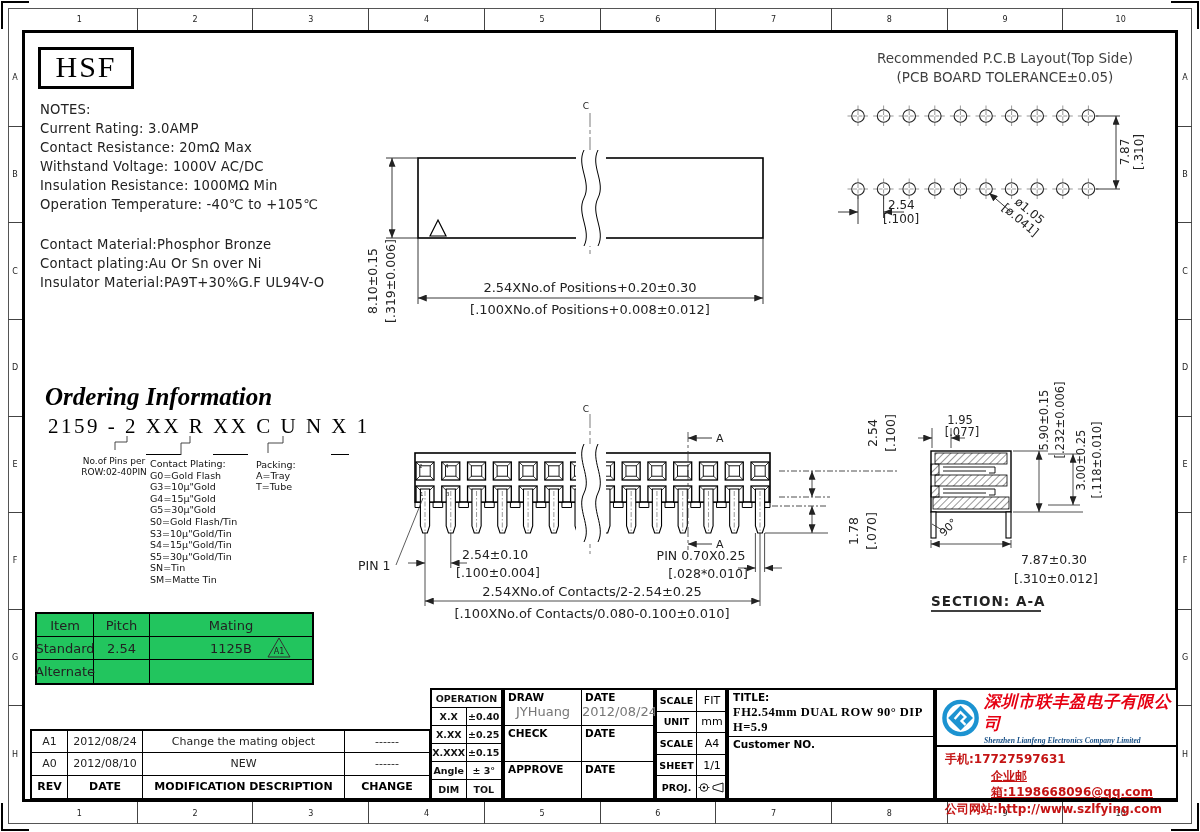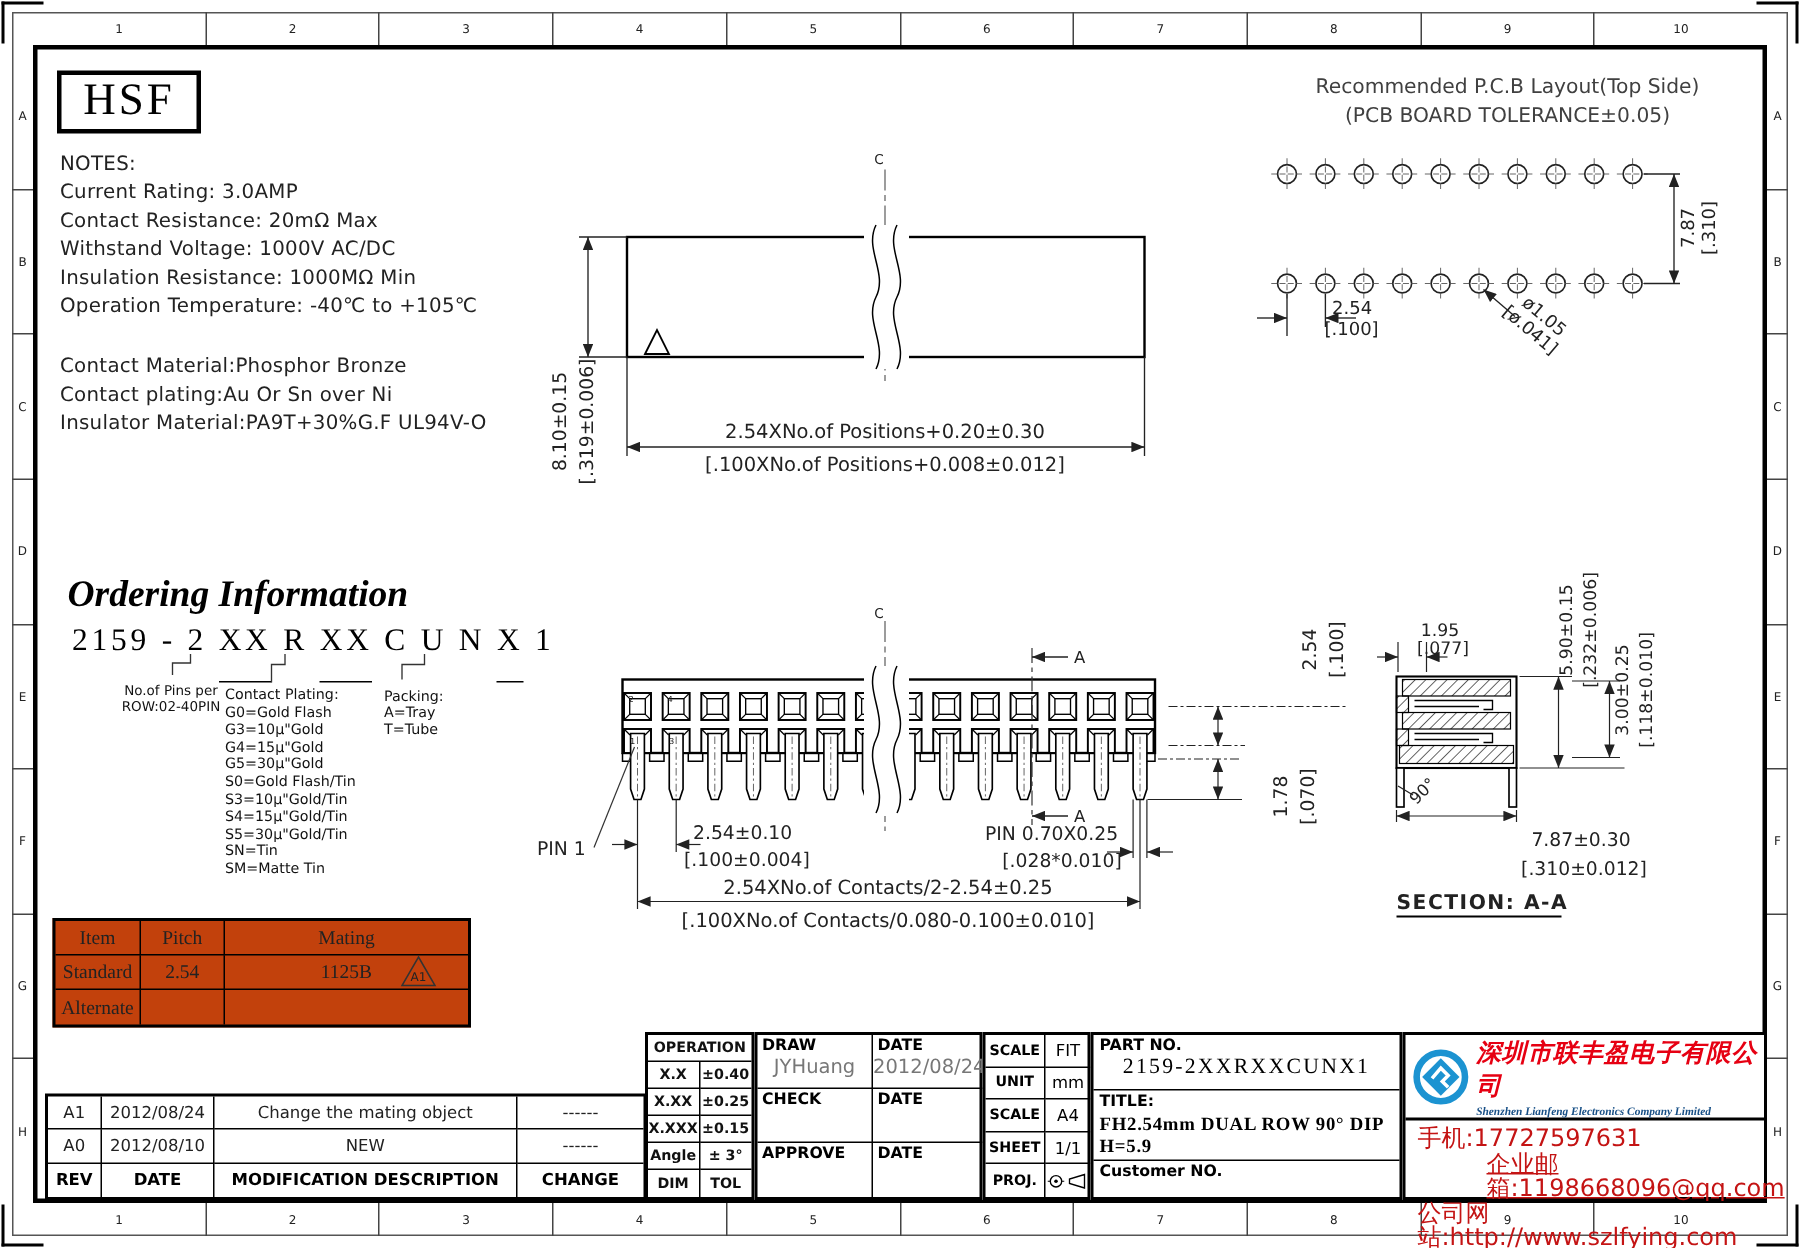--- a/index.html
+++ b/index.html
@@ -33,21 +33,21 @@
   
   #ord-title{left:45px;top:383px;font-family:"Liberation Serif",serif;font-style:italic;font-weight:bold;
              font-size:25px;color:#000;}
   #part-line{left:48px;top:414px;font-family:"Liberation Serif",serif;font-size:21px;letter-spacing:2.5px;color:#000;}
   #part-line .useg{border-bottom:1.6px solid #000;padding-bottom:16px;}
   #ord-col1{left:76px;top:456px;width:76px;text-align:center;font-size:9px;line-height:10.5px;color:#111;}
   #ord-col2{left:150px;top:458px;font-size:9.5px;line-height:11.6px;color:#111;}
   #ord-col3{left:256px;top:459px;font-size:9.5px;line-height:11px;color:#111;}
   
   #item-table{left:35px;top:612px;display:grid;grid-template-columns:57px 56px 162px;
-              grid-auto-rows:23px;border:2px solid #000;background:#c2410c;font-family:Liberation Serif, serif;}
+              grid-auto-rows:23px;border:2px solid #000;background:#22c55e;}
   #item-table .cell{border-right:1.2px solid #000;border-bottom:1.2px solid #000;
                     display:flex;align-items:center;justify-content:center;font-size:13px;color:#222;}
   #item-table .cell.c3{border-right:none;} #item-table .r3{border-bottom:none;}
   
   .tb{box-sizing:border-box;border:2px solid #000;background:#fff;}
   #rev-table{left:30px;top:729px;width:401px;height:71px;display:grid;
              grid-template-columns:36px 75px 202px 84px;grid-template-rows:1fr 1fr 1fr;}
   #rev-table .cell{border-right:1.2px solid #000;border-bottom:1.2px solid #000;display:flex;
                    align-items:center;justify-content:center;font-size:11px;color:#222;}
   #rev-table .cell.c4{border-right:none;} #rev-table .hdr{font-weight:bold;border-bottom:none;color:#000;}
@@ -77,21 +77,21 @@
   #pb-r1{height:34px;} #pb-r2{height:44px;} #pb-r3{flex:1;}
   #part-no-value{text-align:center;font-family:"Liberation Serif",serif;font-size:14.5px;
                  letter-spacing:1.5px;color:#000;margin-top:0px;}
   #title-value{font-family:"Liberation Serif",serif;font-weight:bold;font-size:12.5px;
                letter-spacing:.5px;color:#000;margin-top:2px;}
   #company-block{left:935px;top:688px;width:243px;height:112px;}
   #company-top{height:57px;border-bottom:2px solid #000;display:flex;align-items:center;padding:2px 2px 2px 4px;box-sizing:border-box;font-style:italic;}
   #company-names{margin-left:4px;}
   #company-cn{font-size:16.5px;font-weight:bold;letter-spacing:.5px;}
   #company-en{font-family:"Liberation Serif",serif;font-size:7.6px;font-weight:bold;margin-top:1px;}
-  #company-contact{padding:4px 0 0 8px;font-size:16px;font-weight:normal;line-height:16.5px;}
+  #company-contact{padding:4px 0 0 8px;font-size:12px;font-weight:bold;line-height:16.5px;}
   #company-contact .u{text-decoration:underline;margin-left:46px;}
   
   svg text{font-family:"DejaVu Sans",sans-serif;fill:#222;}
 </style>
 </head>
 <body>
 
 <div class="abs" id="outer-border"></div>
 <div class="abs crop" id="crop-tl"></div>
 <div class="abs crop" id="crop-tr"></div>
@@ -743,24 +743,20 @@
     <svg width="28" height="13" viewBox="0 0 28 13">
       <circle cx="6" cy="6.5" r="3.8" fill="none" stroke="#000" stroke-width="0.9"></circle>
       <circle cx="6" cy="6.5" r="1.2" fill="#000"></circle>
       <line x1="0.5" y1="6.5" x2="2.5" y2="6.5" stroke="#000" stroke-width="0.8"></line>
       <line x1="9.5" y1="6.5" x2="11.5" y2="6.5" stroke="#000" stroke-width="0.8"></line>
       <polygon points="15,5 15,8 25,11 25,2" fill="none" stroke="#000" stroke-width="0.9"></polygon>
     </svg>
   </div>
 </div>
 <div class="abs tb" id="part-block">
-  <div class="row" id="pb-r1">
-    <div class="lbl">PART NO.</div>
-    <div id="part-no-value">2159-2XXRXXCUNX1</div>
-  </div>
   <div class="row" id="pb-r2">
     <div class="lbl">TITLE:</div>
     <div id="title-value">FH2.54mm DUAL ROW 90° DIP H=5.9</div>
   </div>
   <div class="row" id="pb-r3">
     <div class="lbl">Customer NO.</div>
   </div>
 </div>
 <div class="abs tb" id="company-block">
   <div id="company-top">

